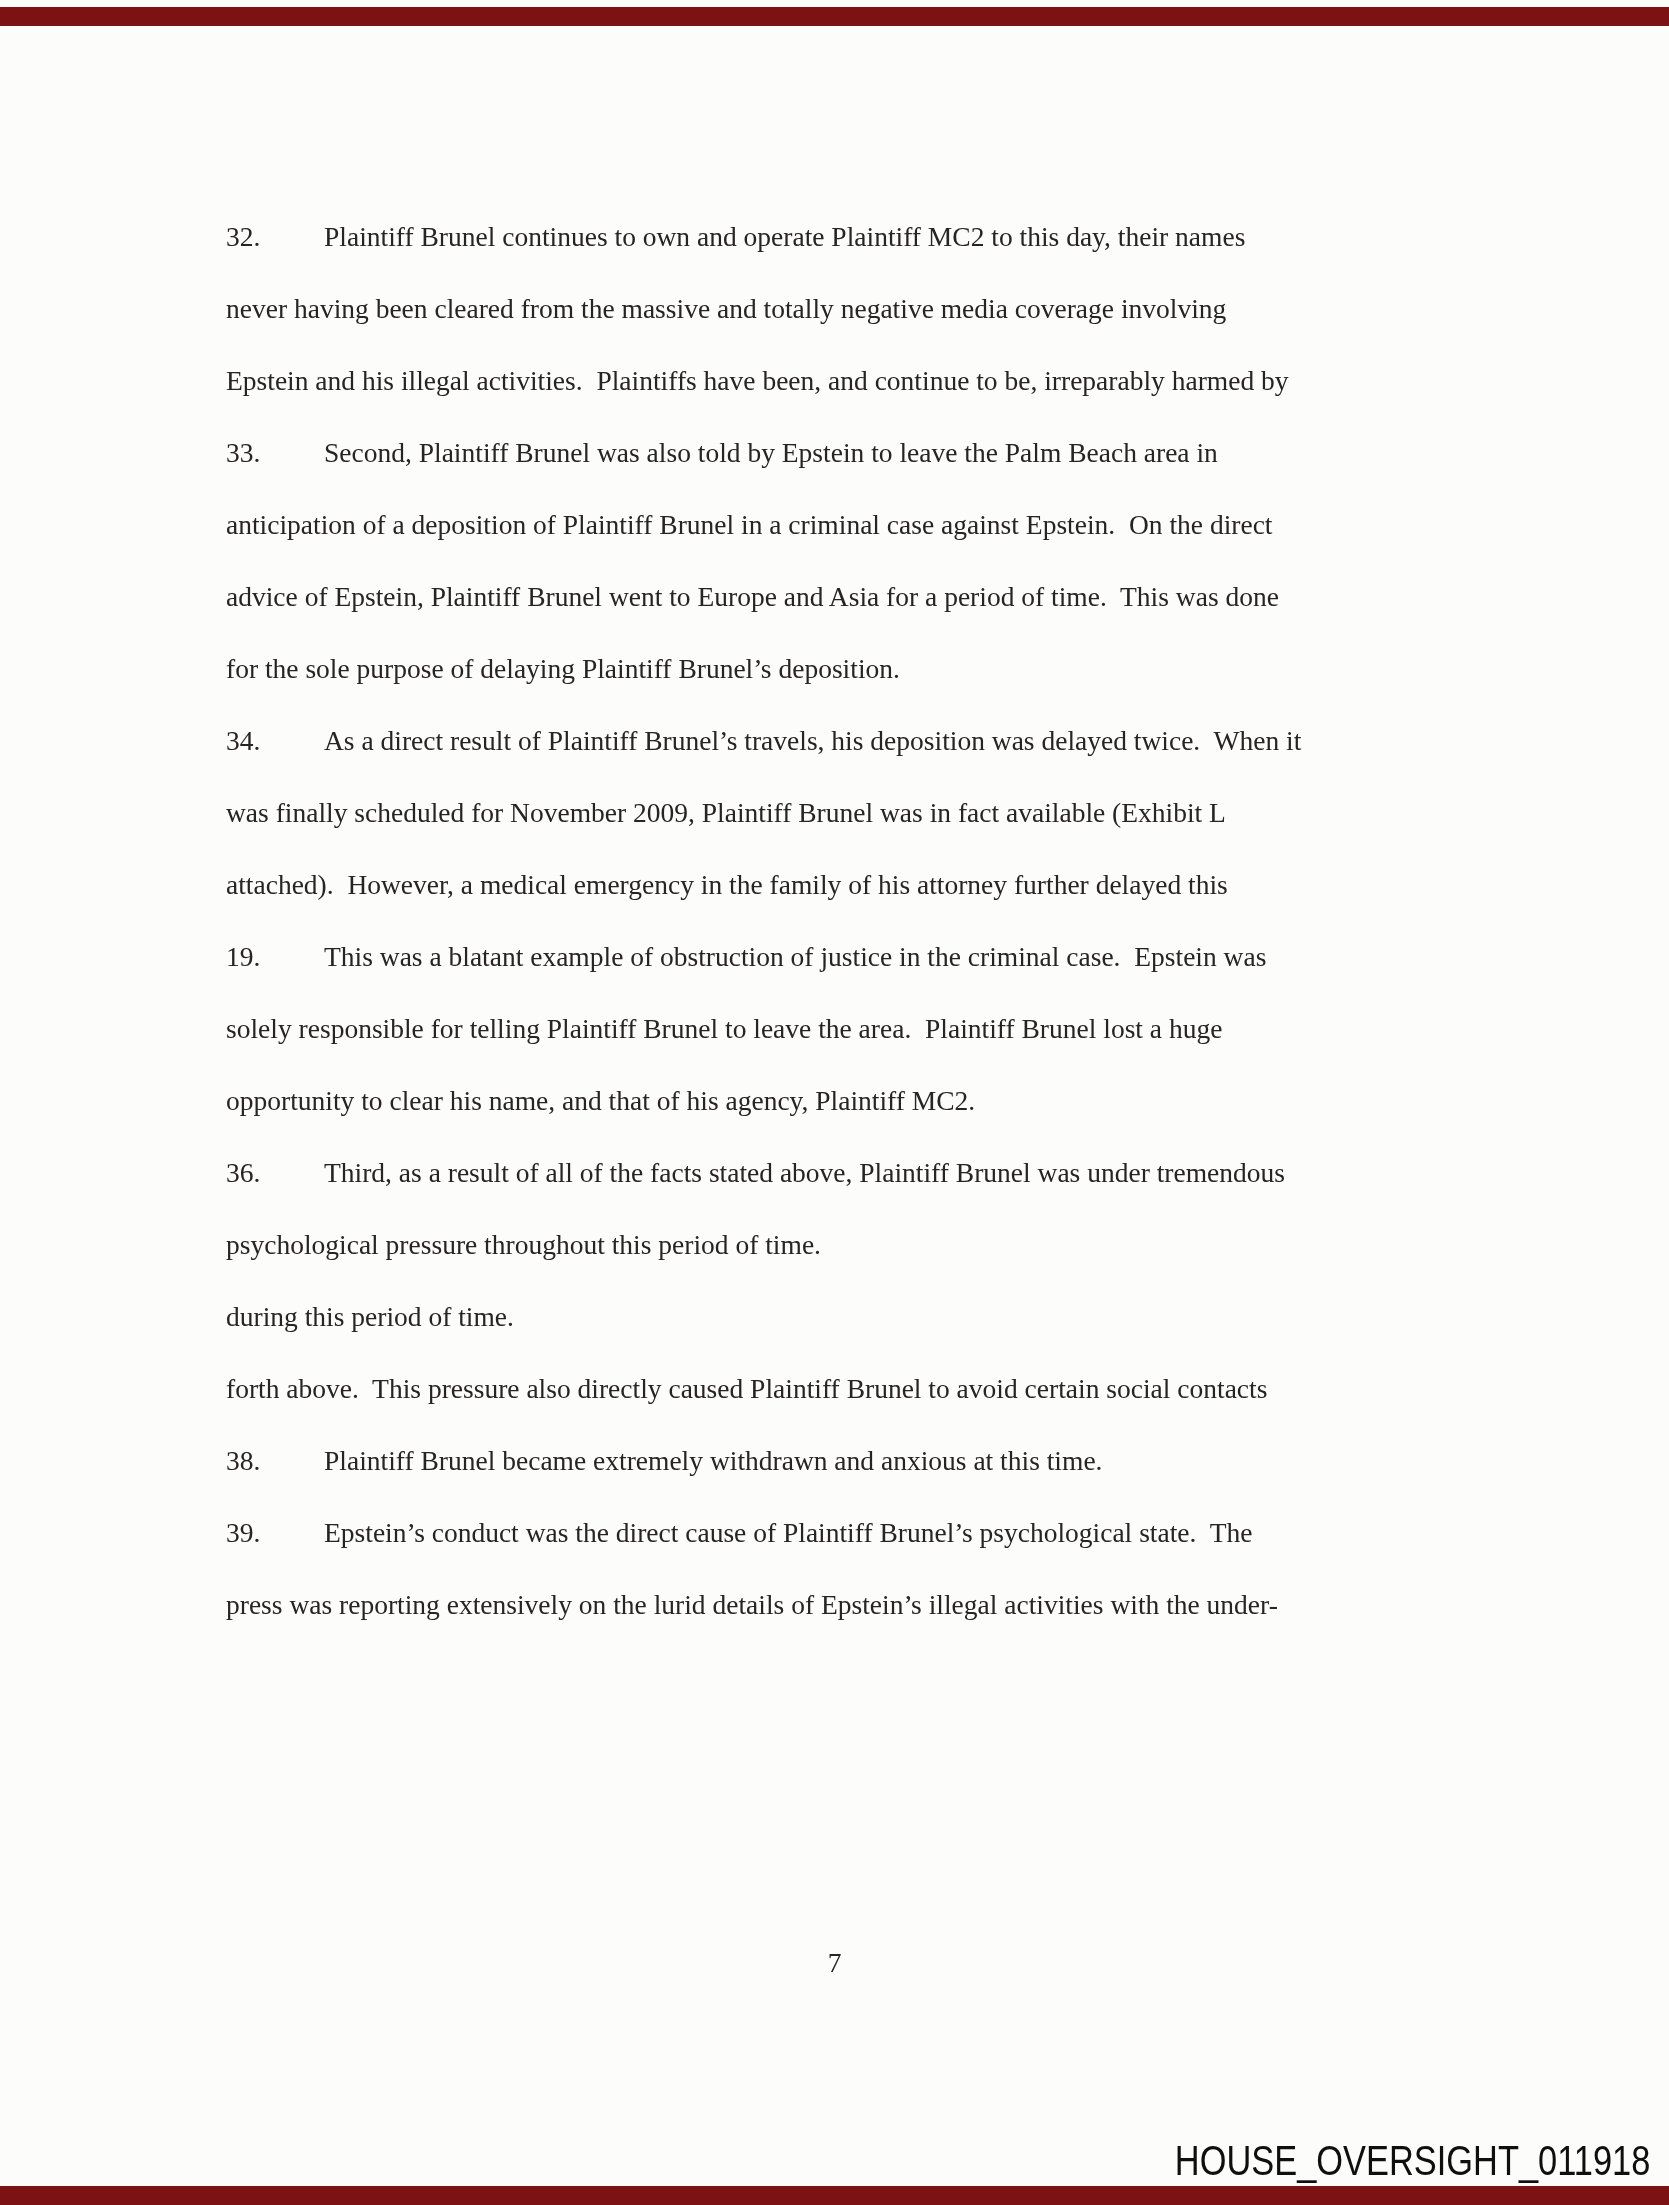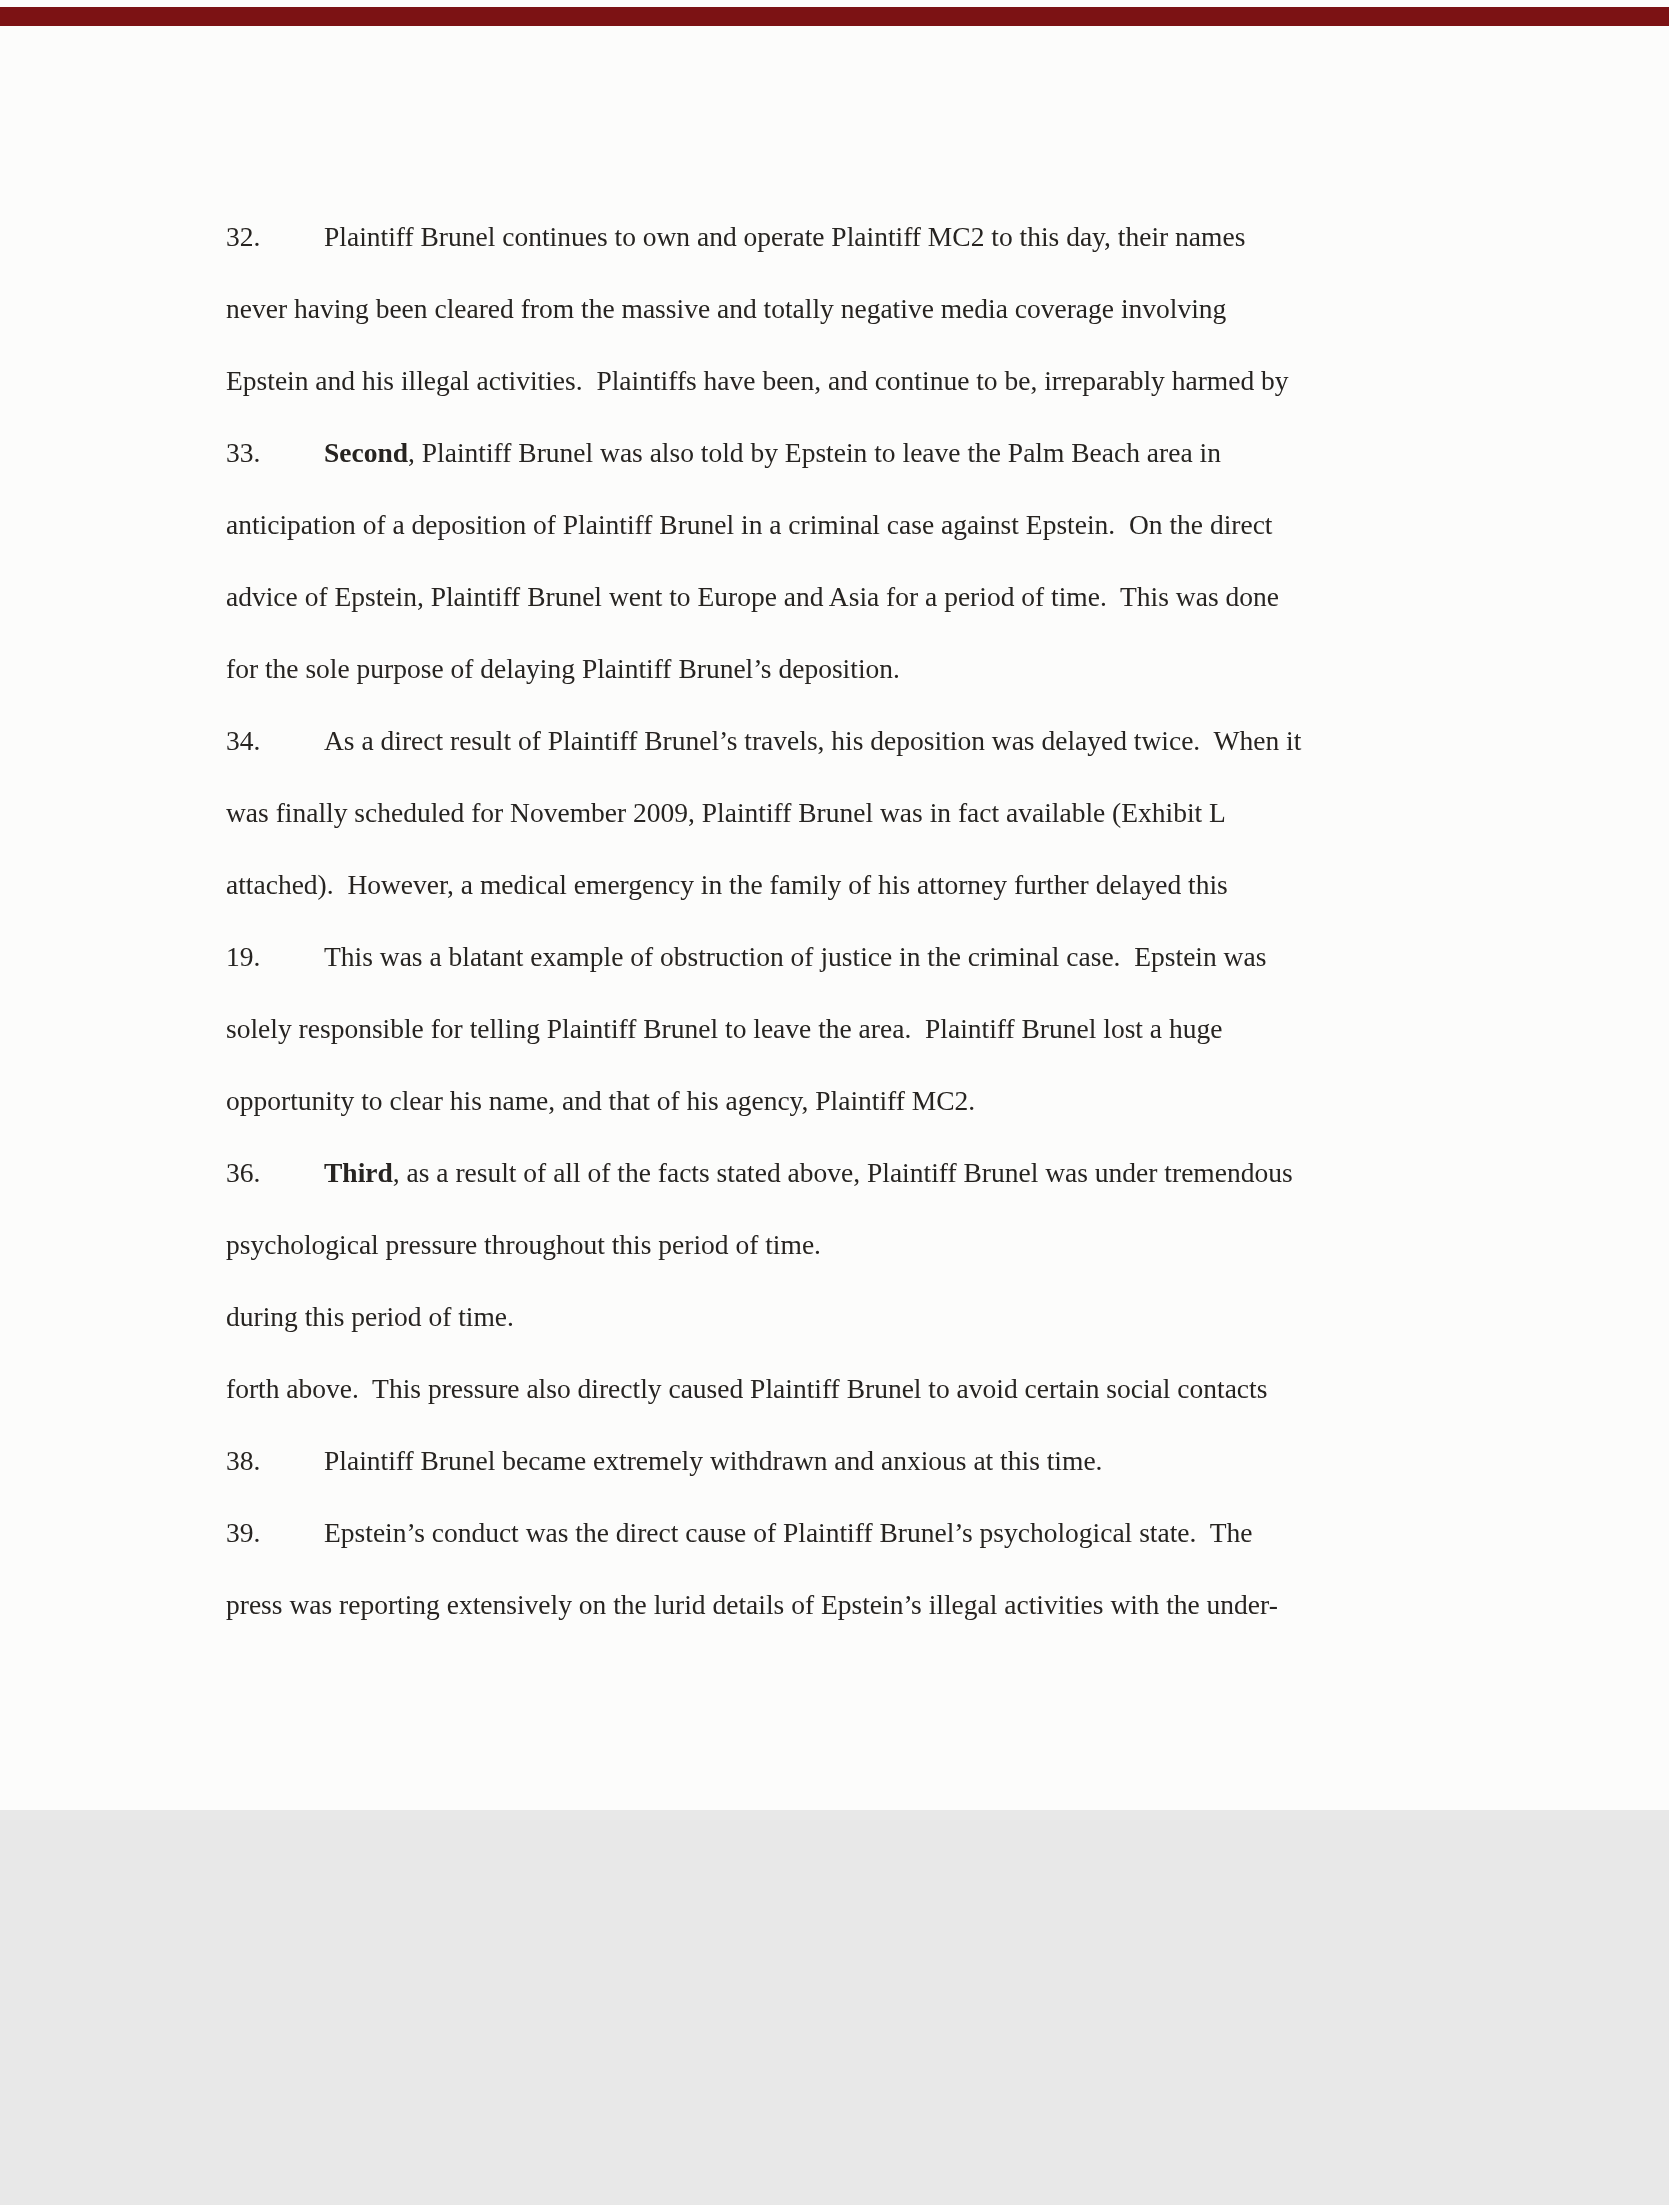--- a/index.html
+++ b/index.html
@@ -3,21 +3,21 @@
 <meta charset="utf-8">
 <style>
   html, body {
     margin: 0;
     padding: 0;
     background: #e8e8e8;
   }
   .page {
     position: relative;
     width: 1669px;
-    height: 1810px;
+    height: 2205px;
     background: #fcfcfb;
     overflow: hidden;
     font-family: "Liberation Serif", serif;
     color: #272421;
   }
   .red-bar {
     position: absolute;
     left: 0;
     width: 1669px;
     height: 19.6px;
@@ -35,21 +35,21 @@
   .para { margin: 0; padding: 0; }
   .line {
     height: 72px;
     line-height: 72px;
     white-space: pre;
   }
   .pnum {
     display: inline-block;
     width: 98px;
   }
-  .b { font-weight: bold; }
+  .b { font-weight: normal; }
 
   #page-number {
     position: absolute;
     top: 1926px;
     left: 0;
     width: 1669px;
     height: 73px;
     line-height: 73px;
     text-align: center;
     font-size: 27.5px;

